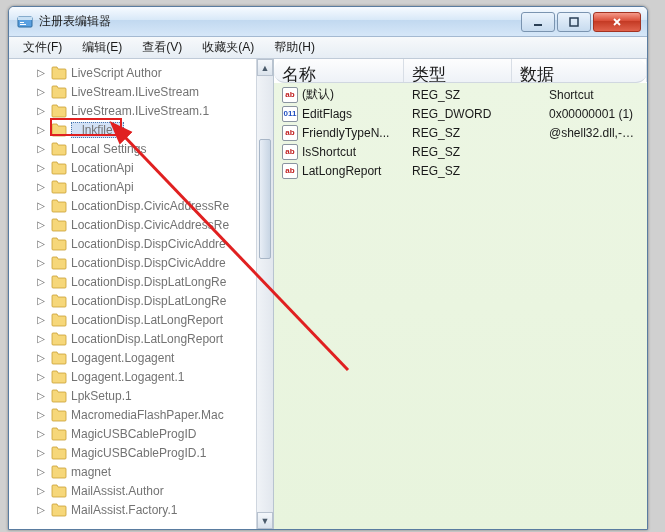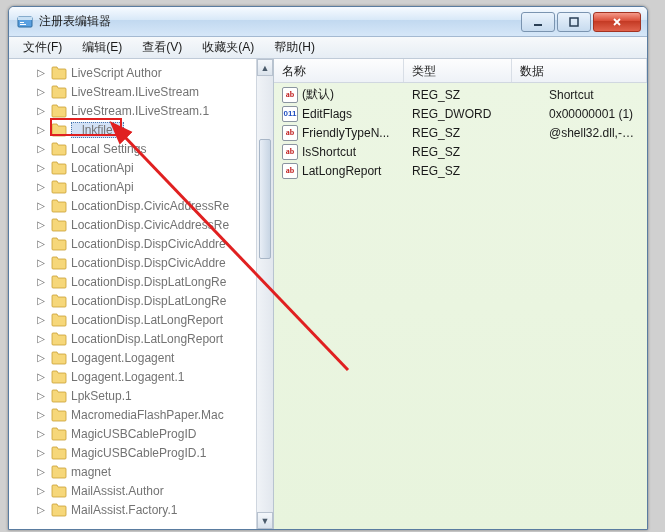--- a/index.html
+++ b/index.html
@@ -128,22 +128,23 @@
     background: #fff;
     overflow: hidden;
     display: flex;
     flex-direction: column;
   }
   .list-header {
     display: flex;
     height: 24px;
     background: linear-gradient(to bottom,#fdfdfe,#eef2f7);
     border-bottom: 1px solid #d0d7e0;
-    font-size: 12px;
+    font-size: 17px;
     color: #1a1a1a;
+    border-radius: 11px;
   }
   .list-header .col {
     padding: 4px 8px;
     border-right: 1px solid #d8dee6;
   }
   .col-name { width: 130px; }
   .col-type { width: 108px; }
   .col-data { flex: 1; }
   .list-body {
     flex: 1;
@@ -165,21 +166,21 @@
     width: 16px; height: 16px;
     margin-right: 4px;
     flex-shrink: 0;
     display: inline-flex; align-items: center; justify-content: center;
     border: 1px solid #8a95a0;
     border-radius: 2px;
     font-size: 8px;
     font-weight: bold;
     background: #fff;
   }
-  .val-icon.str { color: #c02020; font-family: Liberation Serif, serif; }
+  .val-icon.str { color: #c02020; }
   .val-icon.bin { color: #2050c0; }
   .annot-box {
     position: absolute;
     border: 2px solid #e02020;
     pointer-events: none;
   }
   .annot-arrow {
     position: absolute;
     pointer-events: none;
   }

